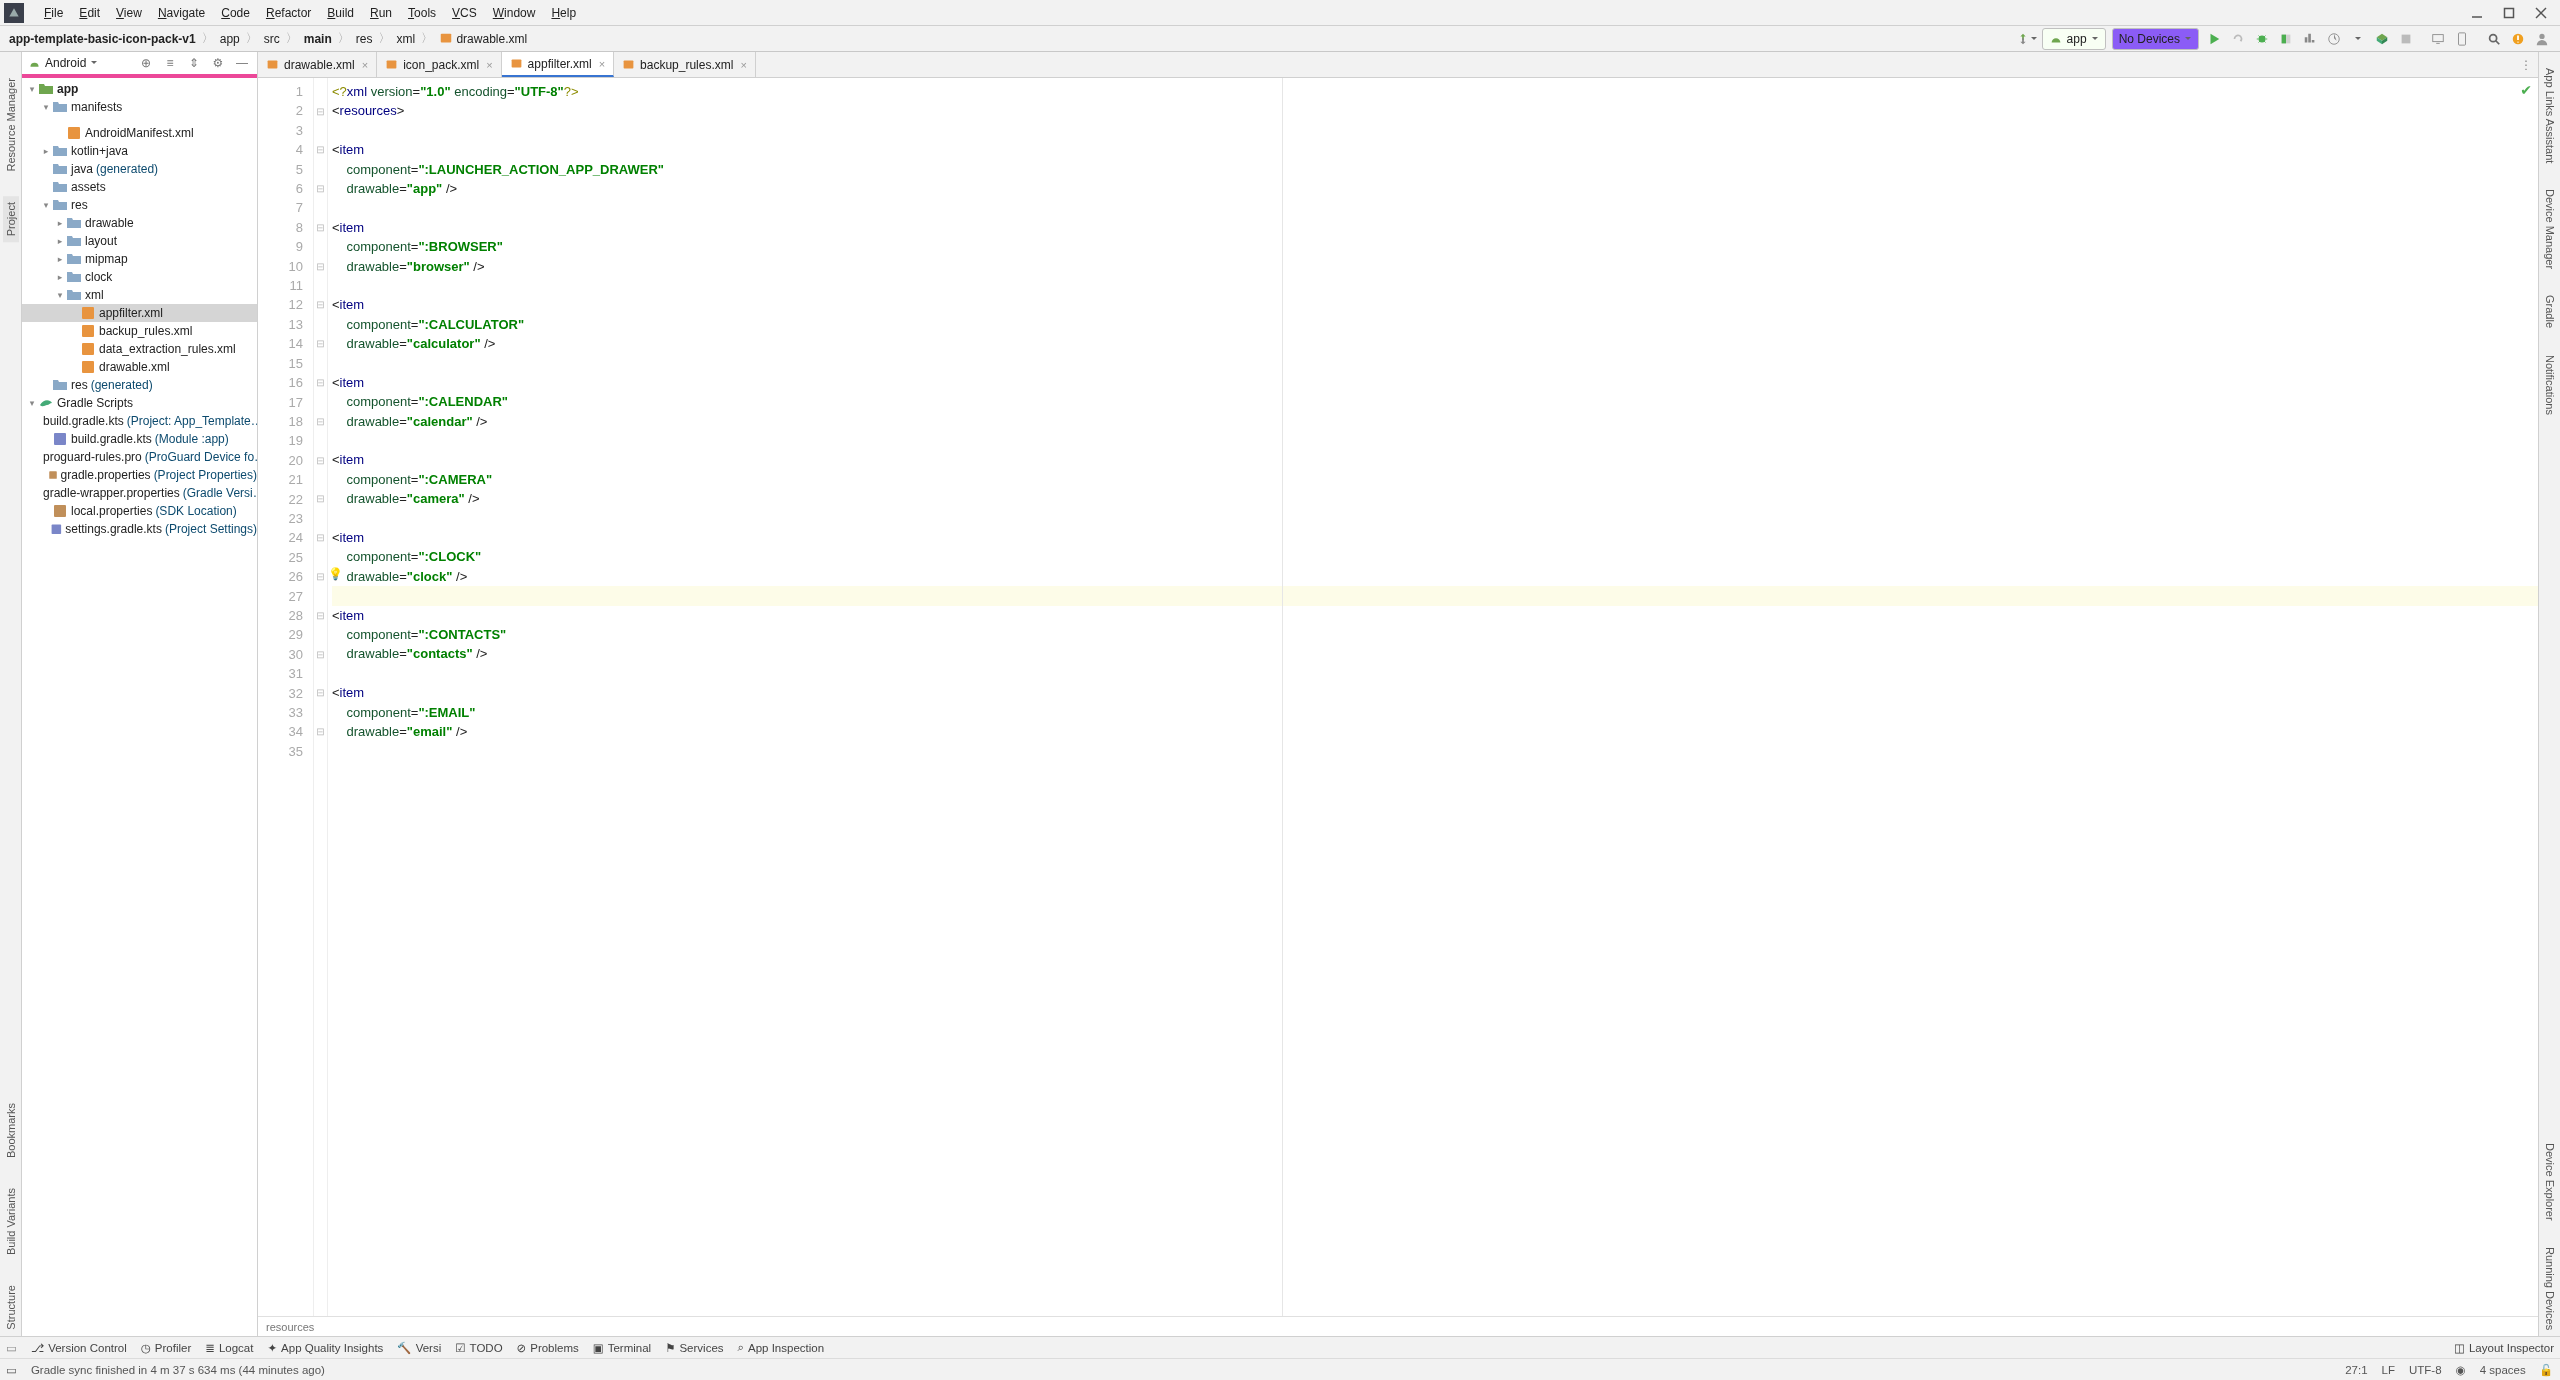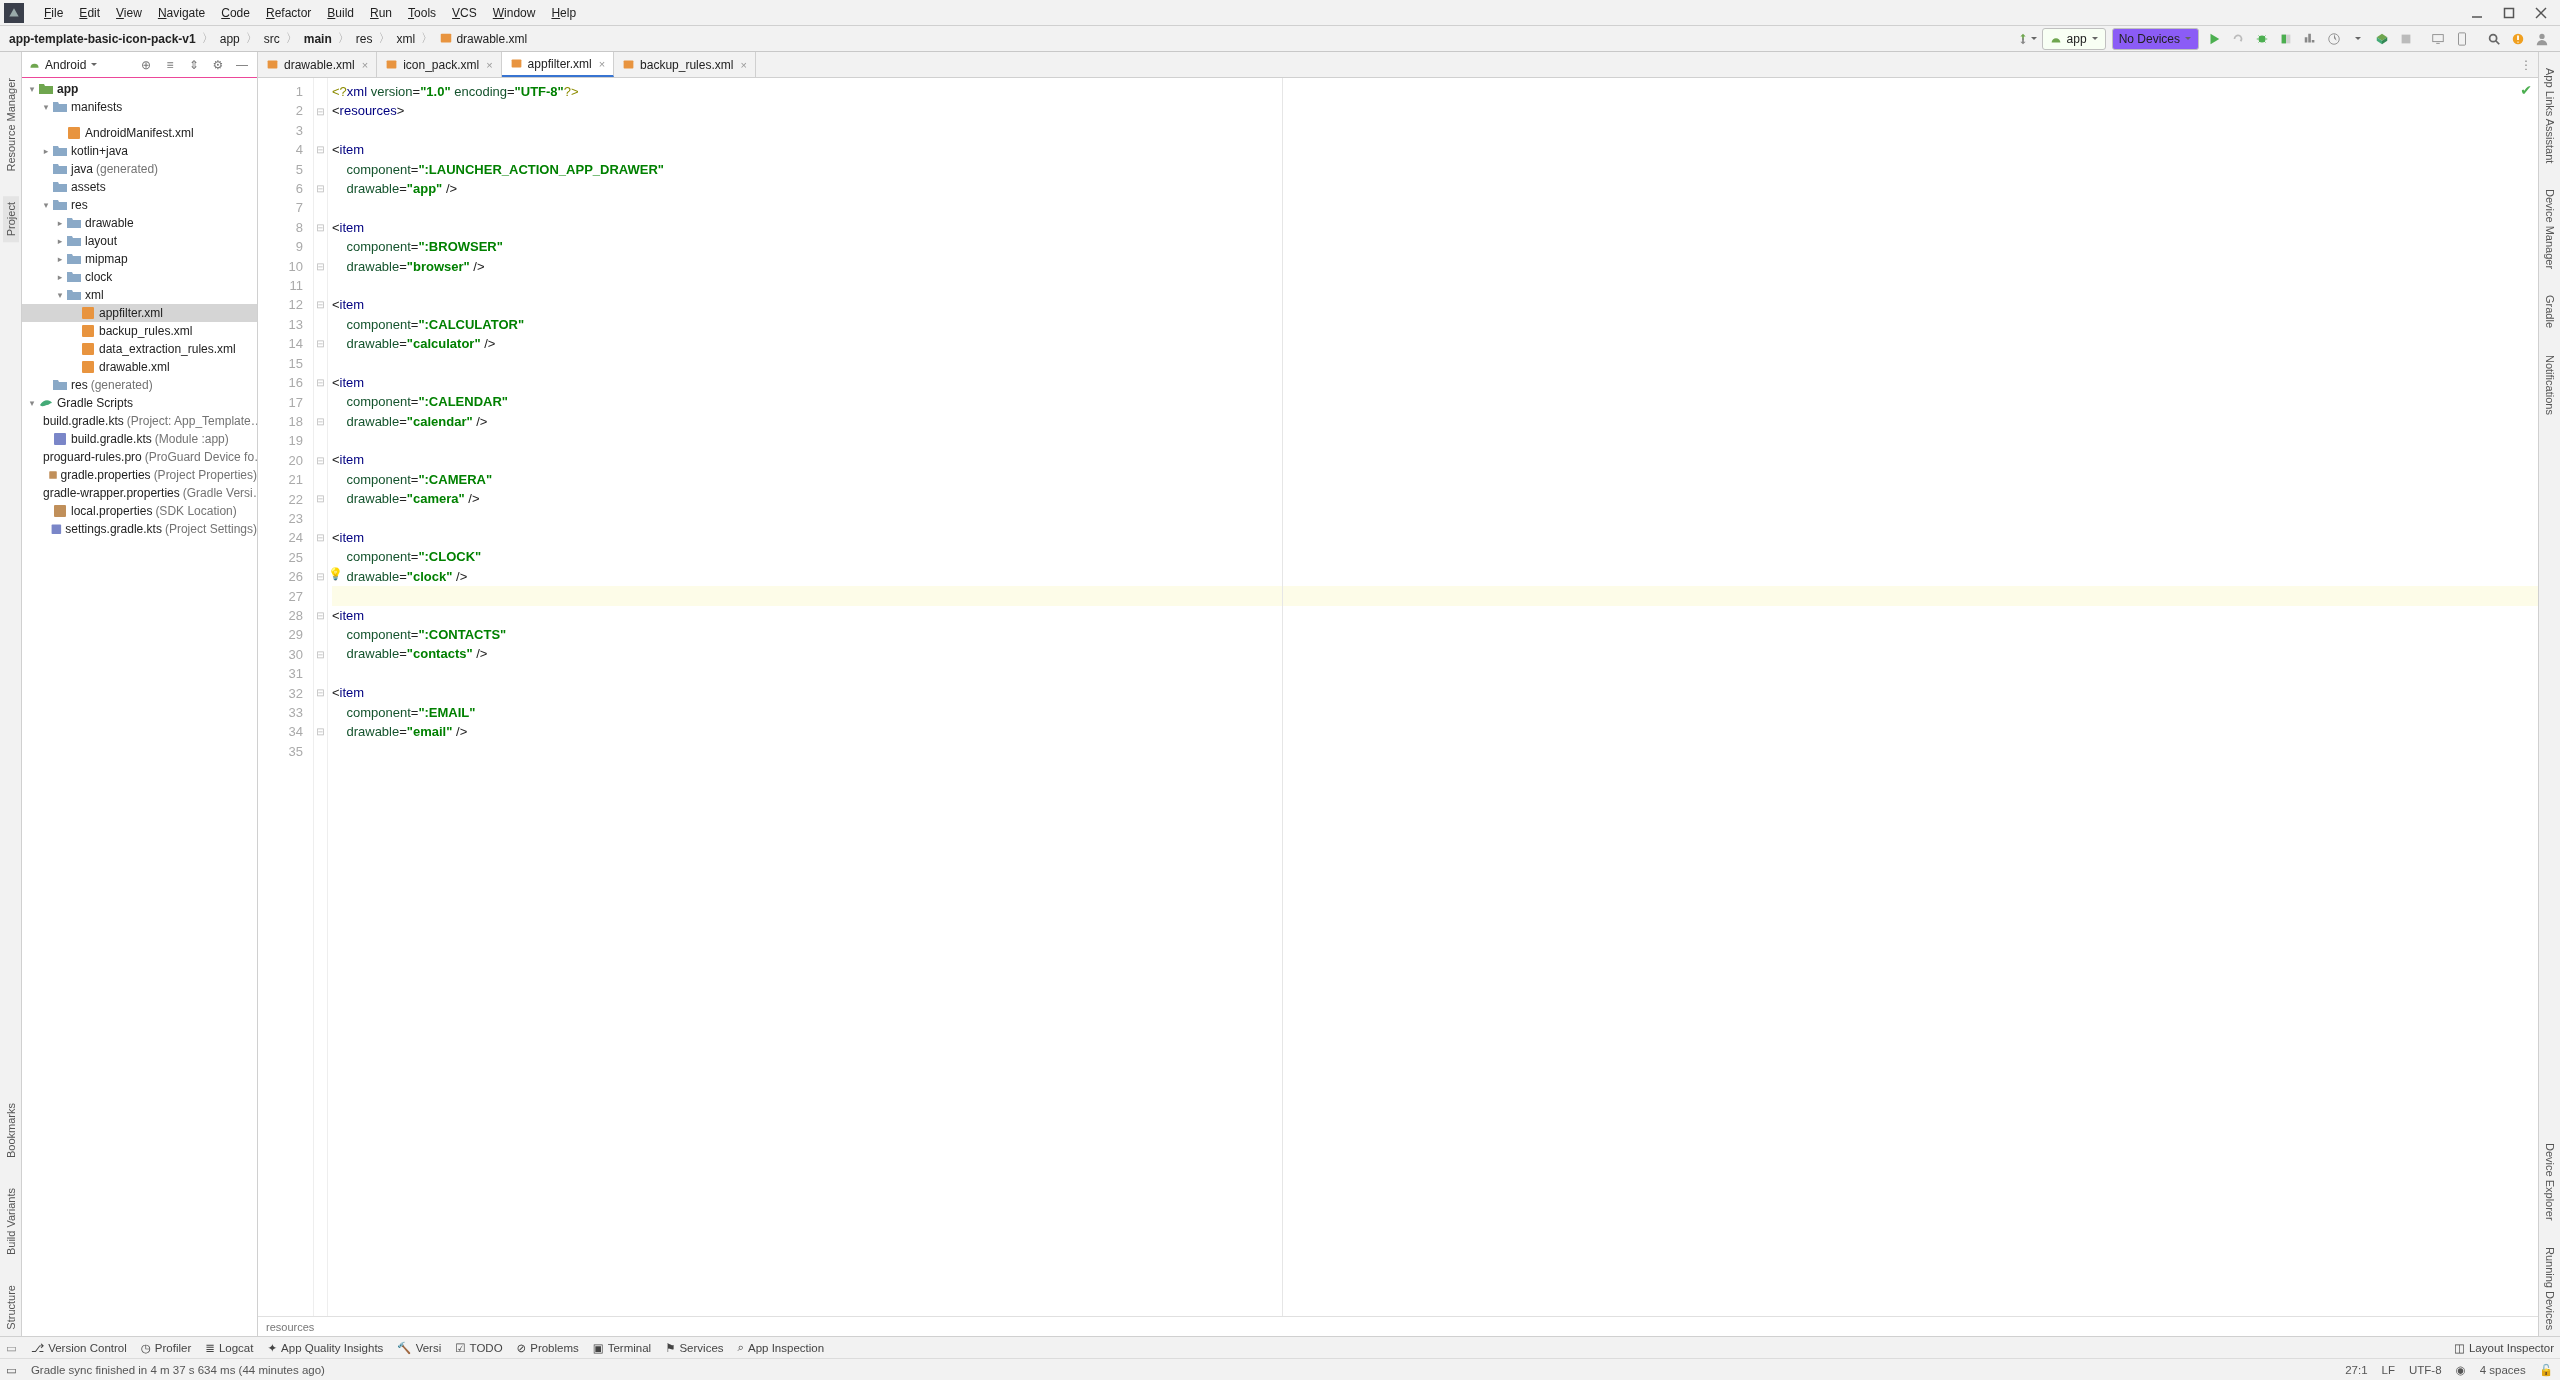--- a/index.html
+++ b/index.html
@@ -31,29 +31,29 @@
 
 .main { flex:1; display:flex; overflow:hidden; }
 
 
 .left-gutter { width:22px; background:#f2f2f2; border-right:1px solid #d0d0d0; display:flex; flex-direction:column; align-items:center; gap:18px; padding-top:20px; }
 .left-gutter .side-tab { writing-mode: vertical-rl; transform: rotate(180deg); font-size:11px; color:#555; padding:6px 2px; cursor:default; display:flex; align-items:center; gap:4px;}
 .left-gutter .side-tab.active { background:#e4e4e4; }
 
 
 .project-panel { width:236px; background:#fff; border-right:1px solid #d0d0d0; display:flex; flex-direction:column; }
-.project-header { height:26px; border-bottom:1px solid #ec4899; display:flex; align-items:center; padding:0 6px; gap:6px;}
+.project-header { height:26px; border-bottom:4px solid #ec4899; display:flex; align-items:center; padding:0 6px; gap:6px;}
 .project-header .title { display:flex; align-items:center; gap:4px; flex:1;}
 .project-header .hdr-btn { width:18px; height:18px; display:flex; align-items:center; justify-content:center; color:#777;}
 .tree { flex:1; overflow-y:auto; overflow-x:hidden; padding:2px 0; font-size:12px;}
 .tree .row { height:18px; display:flex; align-items:center; padding-left:4px; white-space:nowrap; cursor:default;}
 .tree .row.selected { background:#d5d5d5; }
 .tree .arrow { width:12px; display:inline-flex; justify-content:center; color:#888; font-size:9px;}
 .tree .ic { width:16px; height:14px; display:inline-flex; align-items:center; justify-content:center; margin-right:3px;}
-.tree .dim { color:#737373; margin-left:3px;}
+.tree .dim { color:#0c4a6e; margin-left:3px;}
 .folder-ic { fill:#8aa9c7; }
 .file-orange { fill:#e8943f; }
 
 
 .editor-area { flex:1; display:flex; flex-direction:column; background:#fff; overflow:hidden; position:relative;}
 .tabs { height:26px; background:#f2f2f2; border-bottom:1px solid #d0d0d0; display:flex; align-items:stretch;}
 .tab { display:flex; align-items:center; gap:5px; padding:0 8px; border-right:1px solid #d0d0d0; background:#f2f2f2; font-size:12px;}
 .tab.active { background:#fff; border-bottom:2px solid #3874d1; }
 .tab .close { color:#999; font-size:11px; margin-left:2px;}
 .tabs .more { margin-left:auto; width:24px; display:flex; align-items:center; justify-content:center; color:#888;}

